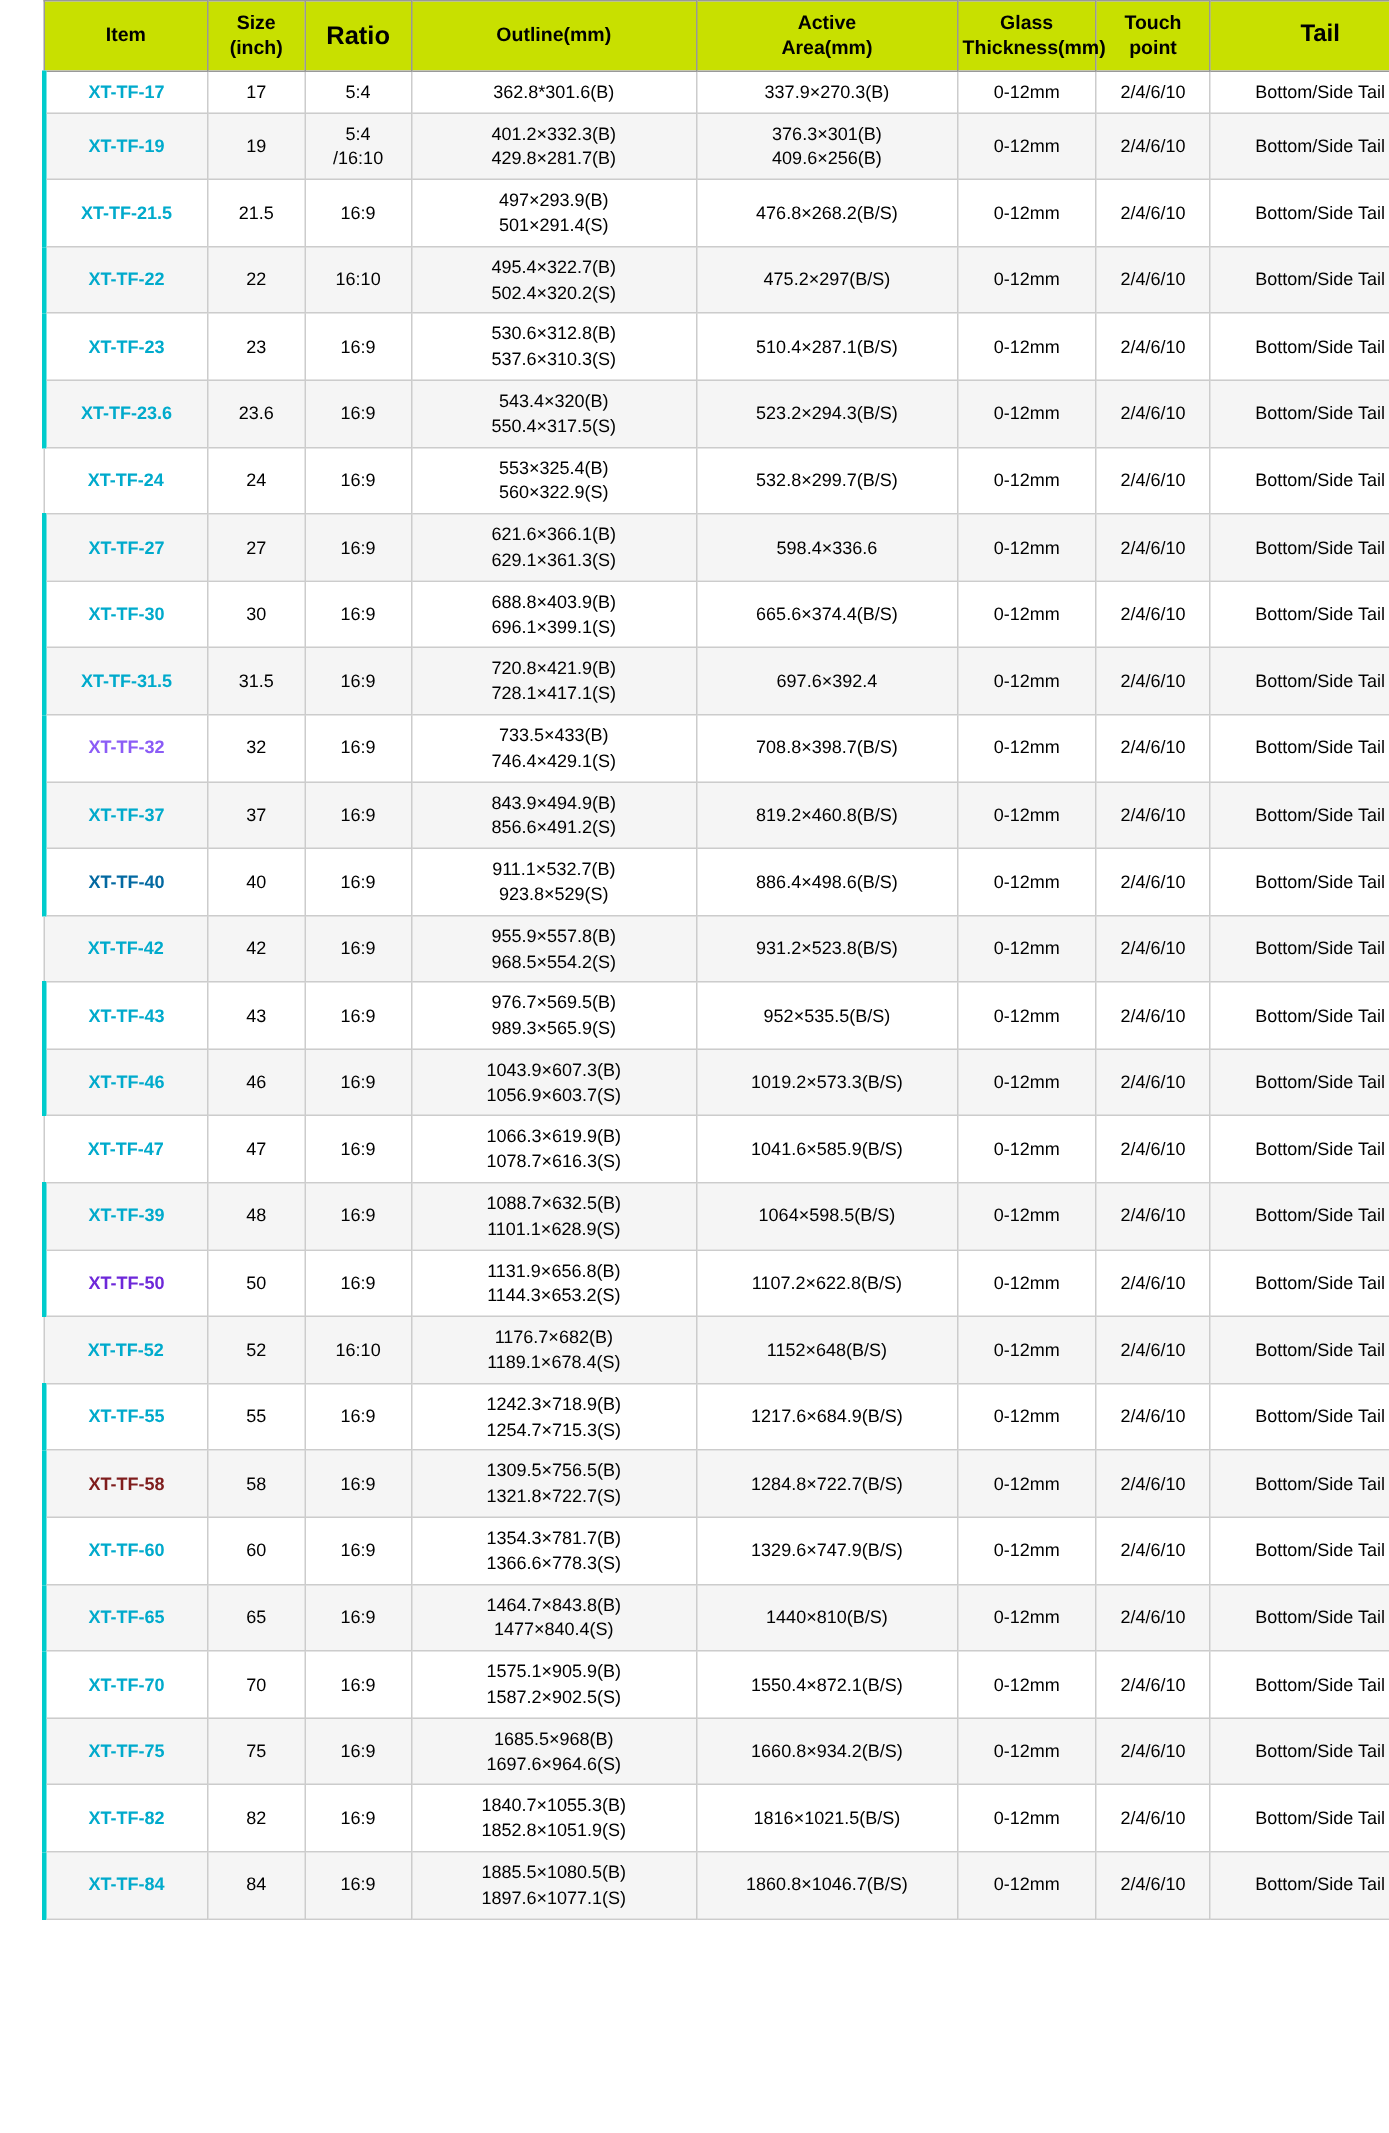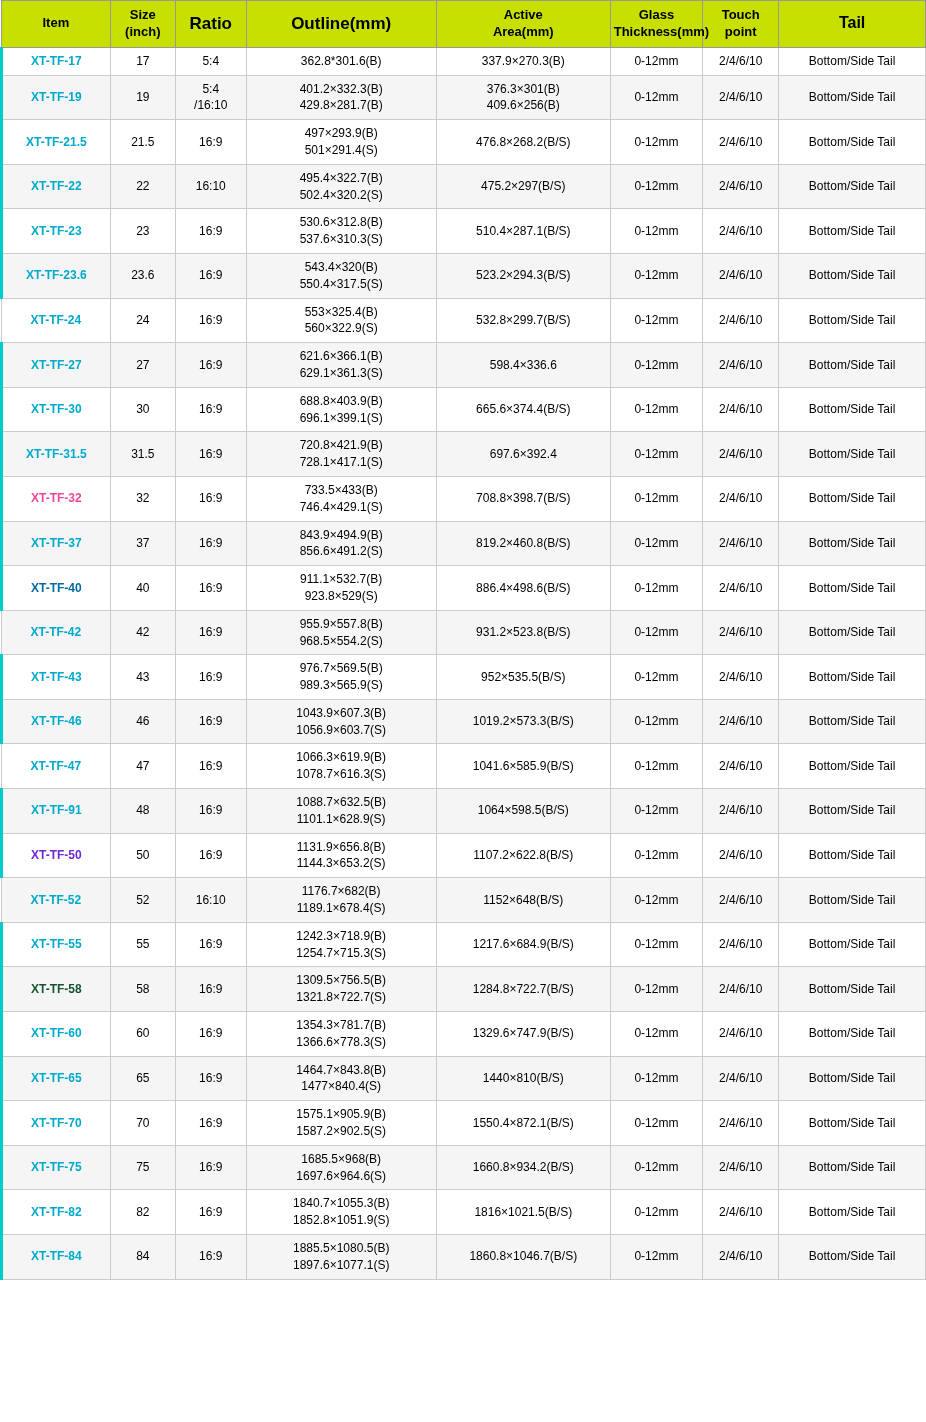--- a/index.html
+++ b/index.html
@@ -37,20 +37,21 @@
     tbody tr:nth-child(odd) td {
       background: #ffffff;
     }
     .item-cell {
       color: #00aacc;
       font-weight: bold;
       font-size: 12px;
     }
     .table-wrapper {
       position: relative;
+      padding-left: 28px;
     }
     
     .row-odd td { background: #ffffff; }
     .row-even td { background: #f0f0f0; }
   </style>
 </head>
 <body>
 
 <div class="table-wrapper">
   <table>
@@ -62,21 +63,21 @@
         <col style="width: 160px;">
         <col style="width: 85px;">
         <col style="width: 70px;">
         <col style="width: 135px;">
       </colgroup>
     <thead>
       <tr id="header-row">
           <th style="font-size: 13px;">Item</th>
           <th style="font-size: 13px;">Size<br>(inch)</th>
           <th style="font-size: 17px;">Ratio</th>
-          <th style="font-size: 17px;">Outline(mm)</th>
+          <th style="font-size: 13px;">Outline(mm)</th>
           <th style="font-size: 13px;">Active<br>Area(mm)</th>
           <th style="font-size: 13px;">Glass<br>Thickness(mm)</th>
           <th style="font-size: 13px;">Touch<br>point</th>
           <th style="font-size: 16px;">Tail</th>
         </tr>
     </thead>
     <tbody id="table-body">
         <tr class="row-odd">
           <td class="item-cell" style="border-left: 3px solid rgb(0, 204, 204); color: rgb(0, 170, 204);">XT-TF-17</td>
           <td>17</td>
@@ -171,21 +172,21 @@
           <td class="item-cell" style="border-left: 3px solid rgb(0, 204, 204); color: rgb(0, 170, 204);">XT-TF-31.5</td>
           <td>31.5</td>
           <td>16:9</td>
           <td>720.8×421.9(B)<br>728.1×417.1(S)</td>
           <td>697.6×392.4</td>
           <td>0-12mm</td>
           <td>2/4/6/10</td>
           <td>Bottom/Side Tail</td>
         </tr>
         <tr class="row-odd">
-          <td class="item-cell" style="border-left: 3px solid rgb(0, 204, 204); color: #ec4899;">XT-TF-32</td>
+          <td class="item-cell" style="border-left: 3px solid rgb(0, 204, 204); color: #8b5cf6;">XT-TF-32</td>
           <td>32</td>
           <td>16:9</td>
           <td>733.5×433(B)<br>746.4×429.1(S)</td>
           <td>708.8×398.7(B/S)</td>
           <td>0-12mm</td>
           <td>2/4/6/10</td>
           <td>Bottom/Side Tail</td>
         </tr>
         <tr class="row-even">
           <td class="item-cell" style="border-left: 3px solid rgb(0, 204, 204); color: rgb(0, 170, 204);">XT-TF-37</td>
@@ -241,21 +242,21 @@
           <td class="item-cell">XT-TF-47</td>
           <td>47</td>
           <td>16:9</td>
           <td>1066.3×619.9(B)<br>1078.7×616.3(S)</td>
           <td>1041.6×585.9(B/S)</td>
           <td>0-12mm</td>
           <td>2/4/6/10</td>
           <td>Bottom/Side Tail</td>
         </tr>
         <tr class="row-even">
-          <td class="item-cell" style="border-left: 3px solid rgb(0, 204, 204); color: rgb(0, 170, 204);">XT-TF-91</td>
+          <td class="item-cell" style="border-left: 3px solid rgb(0, 204, 204); color: rgb(0, 170, 204);">XT-TF-39</td>
           <td>48</td>
           <td>16:9</td>
           <td>1088.7×632.5(B)<br>1101.1×628.9(S)</td>
           <td>1064×598.5(B/S)</td>
           <td>0-12mm</td>
           <td>2/4/6/10</td>
           <td>Bottom/Side Tail</td>
         </tr>
         <tr class="row-odd">
           <td class="item-cell" style="border-left: 3px solid rgb(0, 204, 204); color: #6d28d9;">XT-TF-50</td>
@@ -281,21 +282,21 @@
           <td class="item-cell" style="border-left: 3px solid rgb(0, 204, 204); color: rgb(0, 170, 204);">XT-TF-55</td>
           <td>55</td>
           <td>16:9</td>
           <td>1242.3×718.9(B)<br>1254.7×715.3(S)</td>
           <td>1217.6×684.9(B/S)</td>
           <td>0-12mm</td>
           <td>2/4/6/10</td>
           <td>Bottom/Side Tail</td>
         </tr>
         <tr class="row-even">
-          <td class="item-cell" style="border-left: 3px solid rgb(0, 204, 204); color: #14532d;">XT-TF-58</td>
+          <td class="item-cell" style="border-left: 3px solid rgb(0, 204, 204); color: #7f1d1d;">XT-TF-58</td>
           <td>58</td>
           <td>16:9</td>
           <td>1309.5×756.5(B)<br>1321.8×722.7(S)</td>
           <td>1284.8×722.7(B/S)</td>
           <td>0-12mm</td>
           <td>2/4/6/10</td>
           <td>Bottom/Side Tail</td>
         </tr>
         <tr class="row-odd">
           <td class="item-cell" style="border-left: 3px solid rgb(0, 204, 204); color: rgb(0, 170, 204);">XT-TF-60</td>

